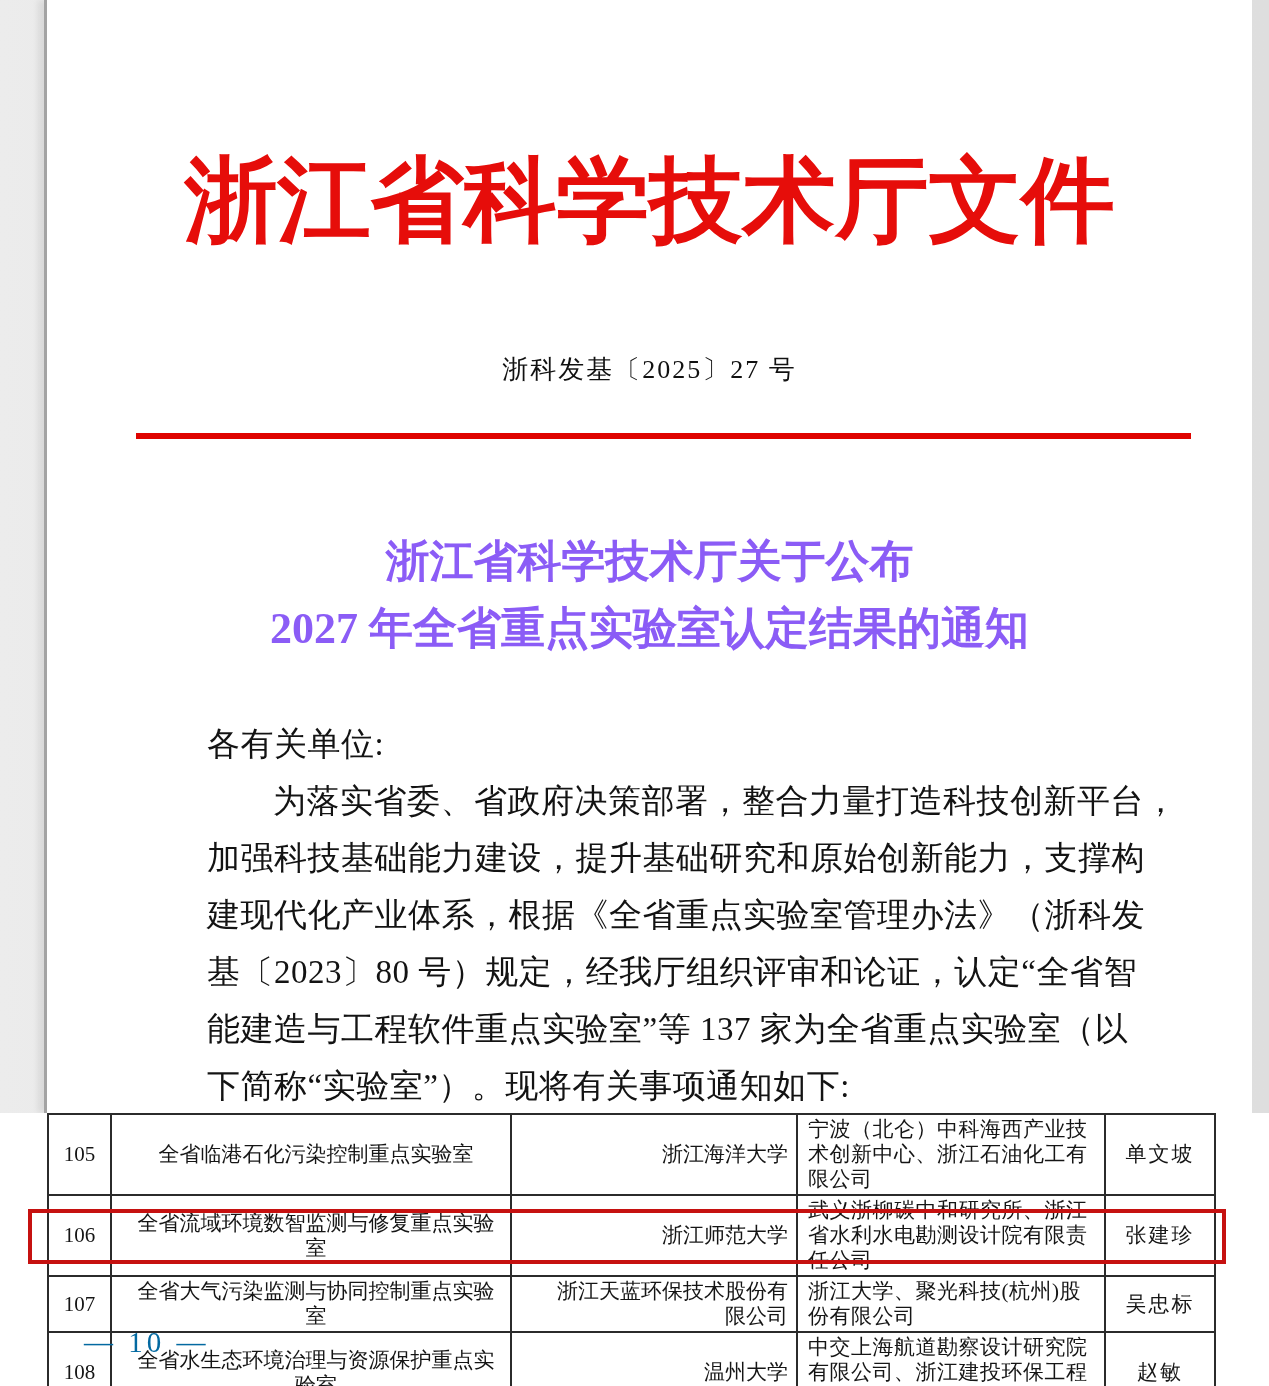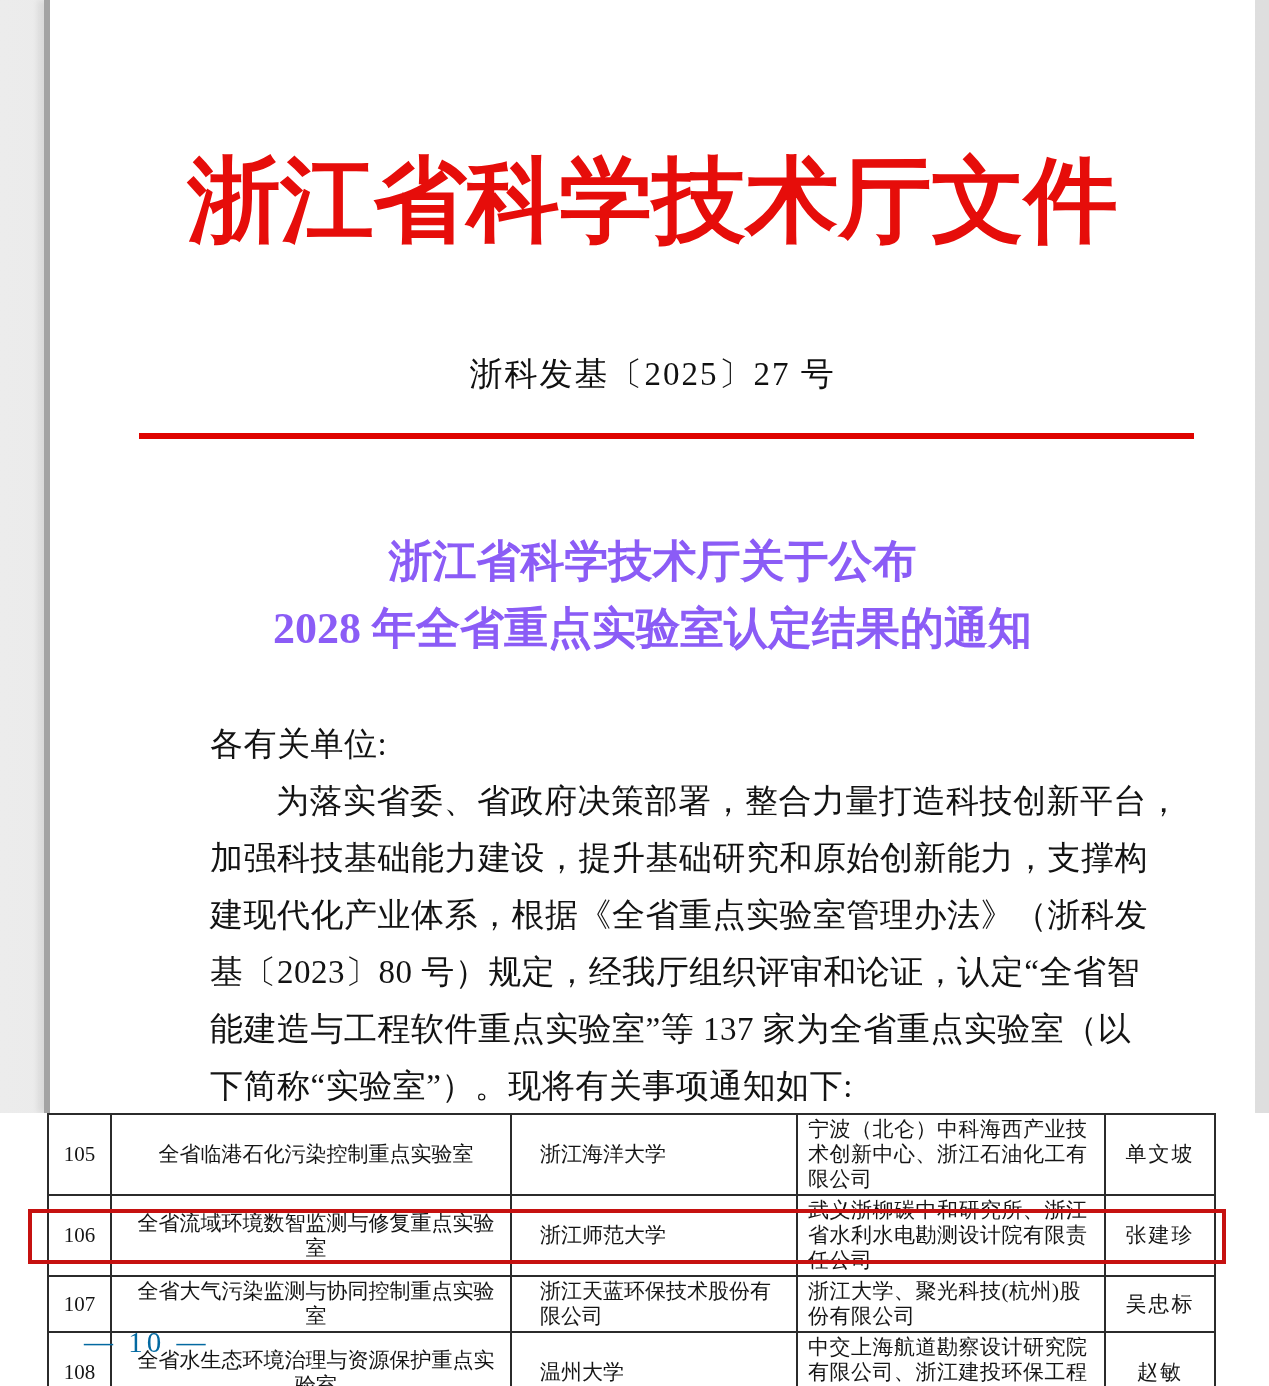--- a/index.html
+++ b/index.html
@@ -27,42 +27,42 @@
     background: linear-gradient(90deg, #ececec 0%, #e2e2e2 45%, #dedede 100%);
   }
   
   .letter-page {
     position: absolute;
     top: 0;
     left: 44px;
     width: 1205px;
     height: 1113px;
     background: #ffffff;
-    border-left: 6px solid #a3a3a3;
+    border-left: 3px solid #a3a3a3;
     box-shadow: -6px 0 6px rgba(0,0,0,0.08);
   }
   .red-title {
     position: absolute;
     top: 138px;
     left: 0;
     width: 100%;
     text-align: center;
     font-size: 93px;
     font-weight: bold;
     color: #e60d0a;
     letter-spacing: 0px;
     white-space: nowrap;
   }
   .doc-number {
     position: absolute;
     top: 352px;
     left: 0;
     width: 100%;
     text-align: center;
-    font-size: 33px;
+    font-size: 26px;
     color: #111111;
     letter-spacing: 2px;
   }
   .red-rule {
     position: absolute;
     top: 433px;
     left: 89px;
     width: 1055px;
     height: 6px;
     background: #df0400;
@@ -112,21 +112,21 @@
   table.lab-table td {
     border: 2px solid #2b2b2b;
     vertical-align: middle;
     padding: 2px 8px;
     line-height: 25px;
     overflow: hidden;
   }
   table.lab-table tr { height: 49px; }
   table.lab-table td.c-no { text-align: center; padding: 2px 2px; margin-left: 20px; }
   table.lab-table td.c-lab { text-align: center; padding-left: 18px; }
-  table.lab-table td.c-inst { text-align: left; padding-left: 28px; }
+  table.lab-table td.c-inst { text-align: right; padding-left: 28px; }
   table.lab-table td.c-part { text-align: left; padding-left: 10px; letter-spacing: 0.5px; border-radius: 31px; }
   table.lab-table td.c-dir { text-align: center; letter-spacing: 2px; }
   .highlight-box {
     position: absolute;
     top: 96px;   
     left: 28px;
     width: 1190px;
     height: 47px;
     border: 4px solid #c61110;
     background: transparent;
@@ -151,21 +151,21 @@
 
   <div class="letter-page">
     <div class="red-title">浙江省科学技术厅文件</div>
 
     <div class="doc-number">浙科发基〔2025〕27 号</div>
 
     <div class="red-rule"></div>
 
     <div class="notice-title">
       <div>浙江省科学技术厅关于公布</div>
-      <div>2028 年全省重点实验室认定结果的通知</div>
+      <div>2027 年全省重点实验室认定结果的通知</div>
     </div>
 
     <div class="body-block">
       <div class="body-line">各有关单位:</div>
       <div class="body-line indent">为落实省委、省政府决策部署，整合力量打造科技创新平台，</div>
       <div class="body-line">加强科技基础能力建设，提升基础研究和原始创新能力，支撑构</div>
       <div class="body-line">建现代化产业体系，根据《全省重点实验室管理办法》（浙科发</div>
       <div class="body-line">基〔2023〕80 号）规定，经我厅组织评审和论证，认定“全省智</div>
       <div class="body-line">能建造与工程软件重点实验室”等 137 家为全省重点实验室（以</div>
       <div class="body-line">下简称“实验室”）。现将有关事项通知如下:</div>

